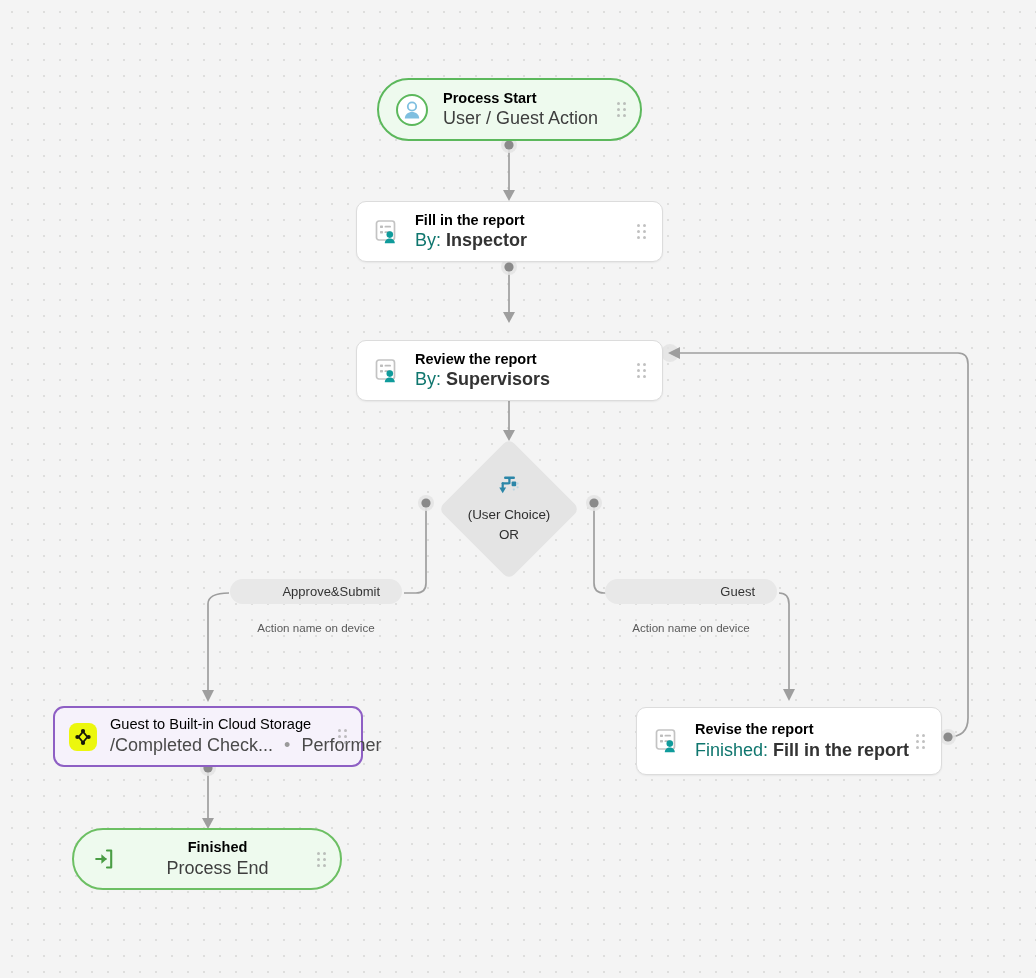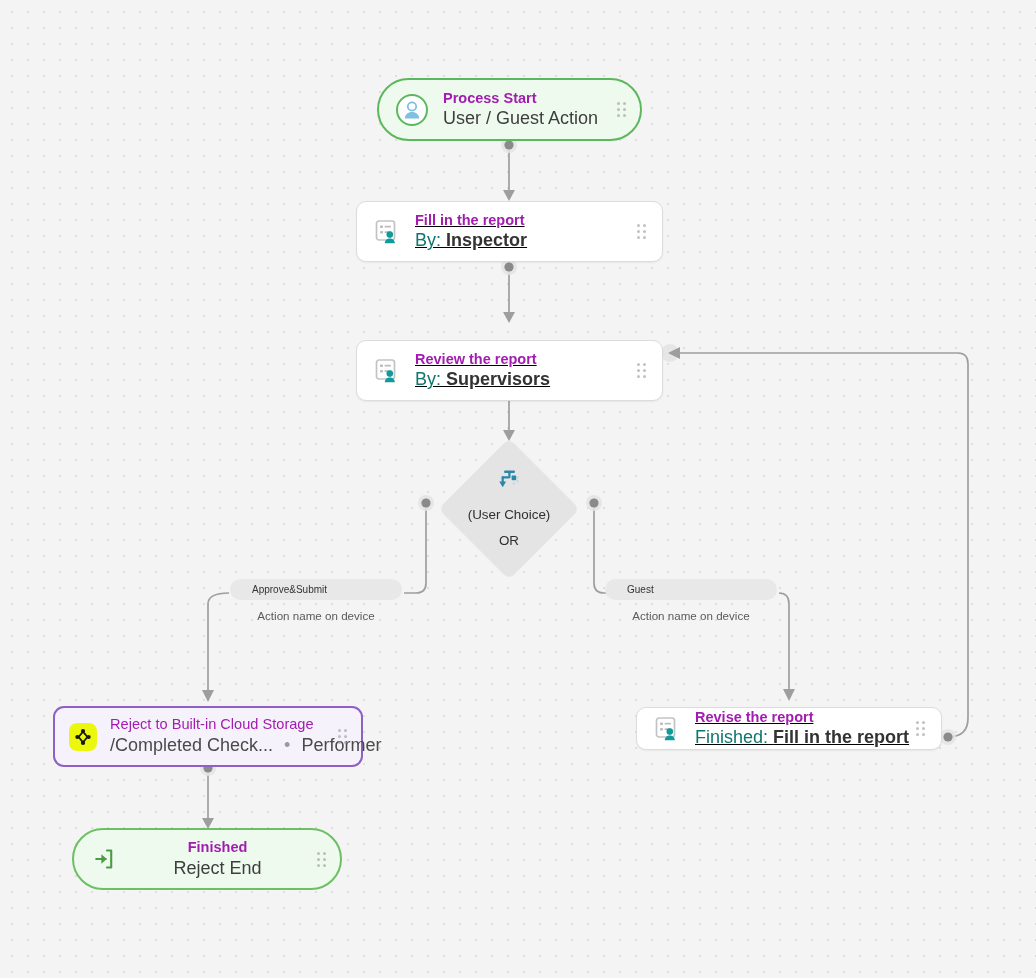--- a/index.html
+++ b/index.html
@@ -50,21 +50,20 @@
     border-radius: 34px;
   }
   .node.terminal.end { border-color: #6cbf63; }
 
   
   .node.task {
     background: #ffffff;
     border: 1px solid #dcdcdc;
     border-radius: 10px;
     box-shadow: 0 1px 2px rgba(0,0,0,0.06);
-    text-decoration: underline;
   }
 
   
   .node.integration {
     background: #f6f2fb;
     border: 2.2px solid #8e5fc4;
     border-radius: 11px;
   }
 
   .node-icon {
@@ -76,21 +75,21 @@
   .node-text {
     flex: 1 1 auto;
     min-width: 0;
     display: flex;
     flex-direction: column;
     justify-content: center;
   }
   .node-title {
     font-size: 14.5px;
     font-weight: bold;
-    color: #a21caf;
+    color: #000000;
     line-height: 1.28;
     white-space: nowrap;
   }
   .node-sub {
     font-size: 18px;
     color: #4a4a4a;
     line-height: 1.3;
     white-space: nowrap;
   }
   .node-sub .muted { color: #0f766e; font-weight: normal; }
@@ -130,49 +129,49 @@
     width: 100px; height: 100px;
     background: #e4e4e4;
     transform: rotate(45deg);
     border-radius: 7px;
   }
   .decision .content {
     position: absolute;
     left: 0; top: 0; width: 140px; height: 140px;
     display: flex; flex-direction: column;
     align-items: center; justify-content: center;
-    gap: 8px;
+    gap: 2px;
   }
   .decision .d-label {
     font-size: 13.4px;
     color: #2f2f2f;
     line-height: 1.33;
     text-align: center;
     white-space: nowrap;
   }
 
   
   .branch {
     position: absolute;
     display: flex;
     flex-direction: column;
     align-items: center;
   }
   .branch-pill {
     background: #e8e8e8;
     border-radius: 14px;
     padding: 5px 22px;
-    font-size: 10px;
+    font-size: 13px;
     color: #333333;
     white-space: nowrap;
     min-width: 172px;
-    text-align: left;
+    text-align: right;
   }
   .branch-caption {
-    margin-top: 9px;
+    margin-top: 17px;
     font-size: 11.6px;
     color: #5a5a5a;
     white-space: nowrap;
   }
 
   
   .yellow-badge {
     width: 28px; height: 28px;
     border-radius: 8px;
     background: #ecf70e;
@@ -344,38 +343,38 @@
         <svg width="20" height="20" viewBox="0 0 20 20" aria-hidden="true">
           <path d="M10 4.6 L14.4 10 L10 15.4 L5.6 10 Z" fill="none" stroke="#17170a" stroke-width="1.7"></path>
           <circle cx="10" cy="4.1" r="2.1" fill="#17170a"></circle>
           <circle cx="10" cy="15.9" r="2.1" fill="#17170a"></circle>
           <circle cx="4.4" cy="10" r="2.1" fill="#17170a"></circle>
           <circle cx="15.6" cy="10" r="2.1" fill="#17170a"></circle>
         </svg>
       </div>
     </div>
     <div class="node-text">
-      <div class="node-title" style="font-weight:normal; font-size:14.6px;">Reject to Built-in Cloud Storage</div>
+      <div class="node-title" style="font-weight:normal; font-size:14.6px;">Guest to Built-in Cloud Storage</div>
       <div class="node-sub">
         <span>/Completed Check...</span>
         <span style="color:#9a9a9a; margin:0 6px;">•</span>
         <span>Performer</span>
       </div>
     </div>
     <div class="drag-handle">
       <i></i>
         <i></i>
         <i></i>
         <i></i>
         <i></i>
         <i></i>
     </div>
   </div>
 
-  <div class="node task" style="left:636px; top:707px; width:306px; height:43px; padding:0 16px 0 16px;">
+  <div class="node task" style="left:636px; top:707px; width:306px; height:68px; padding:0 16px 0 16px;">
     <div class="node-icon" style="margin-right:14px;">
       <svg width="28" height="28" viewBox="0 0 28 28" aria-hidden="true">
         <rect x="3.5" y="3" width="18" height="19" rx="2.5" fill="none" stroke="#c3c3c3" stroke-width="1.7"></rect>
         <rect x="7" y="7.5" width="3" height="2.4" rx="0.6" fill="#bdbdbd"></rect>
         <rect x="11.5" y="7.8" width="6.5" height="1.8" rx="0.9" fill="#bdbdbd"></rect>
         <rect x="7" y="13" width="3" height="2.4" rx="0.6" fill="#bdbdbd"></rect>
         <rect x="11.5" y="13.3" width="6.5" height="1.8" rx="0.9" fill="#bdbdbd"></rect>
         <circle cx="16.8" cy="16.6" r="3.3" fill="#0f9b9b"></circle>
         <path d="M11.8 25.2c0-3 2.3-4.7 5-4.7s5 1.7 5 4.7z" fill="#0f9b9b"></path>
       </svg>
@@ -400,21 +399,21 @@
   <div class="node terminal end" style="left:72px; top:828px; width:270px; height:62px; padding:0 14px 0 18px;">
     <div class="node-icon" style="margin-right:10px;">
       <svg width="24" height="24" viewBox="0 0 24 24" aria-hidden="true">
         <path d="M15 3.5h4.2v17H15" fill="none" stroke="#4a9d44" stroke-width="2.1" stroke-linecap="round" stroke-linejoin="round"></path>
         <path d="M4.2 12h9.4" fill="none" stroke="#4a9d44" stroke-width="2.1" stroke-linecap="round"></path>
         <polygon points="9.4,7.3 14.8,12 9.4,16.7" fill="#4a9d44"></polygon>
       </svg>
     </div>
     <div class="node-text centered" style="margin-right:8px;">
       <div class="node-title">Finished</div>
-      <div class="node-sub">Reject End</div>
+      <div class="node-sub">Process End</div>
     </div>
     <div class="drag-handle">
       <i></i>
         <i></i>
         <i></i>
         <i></i>
         <i></i>
         <i></i>
     </div>
   </div>

